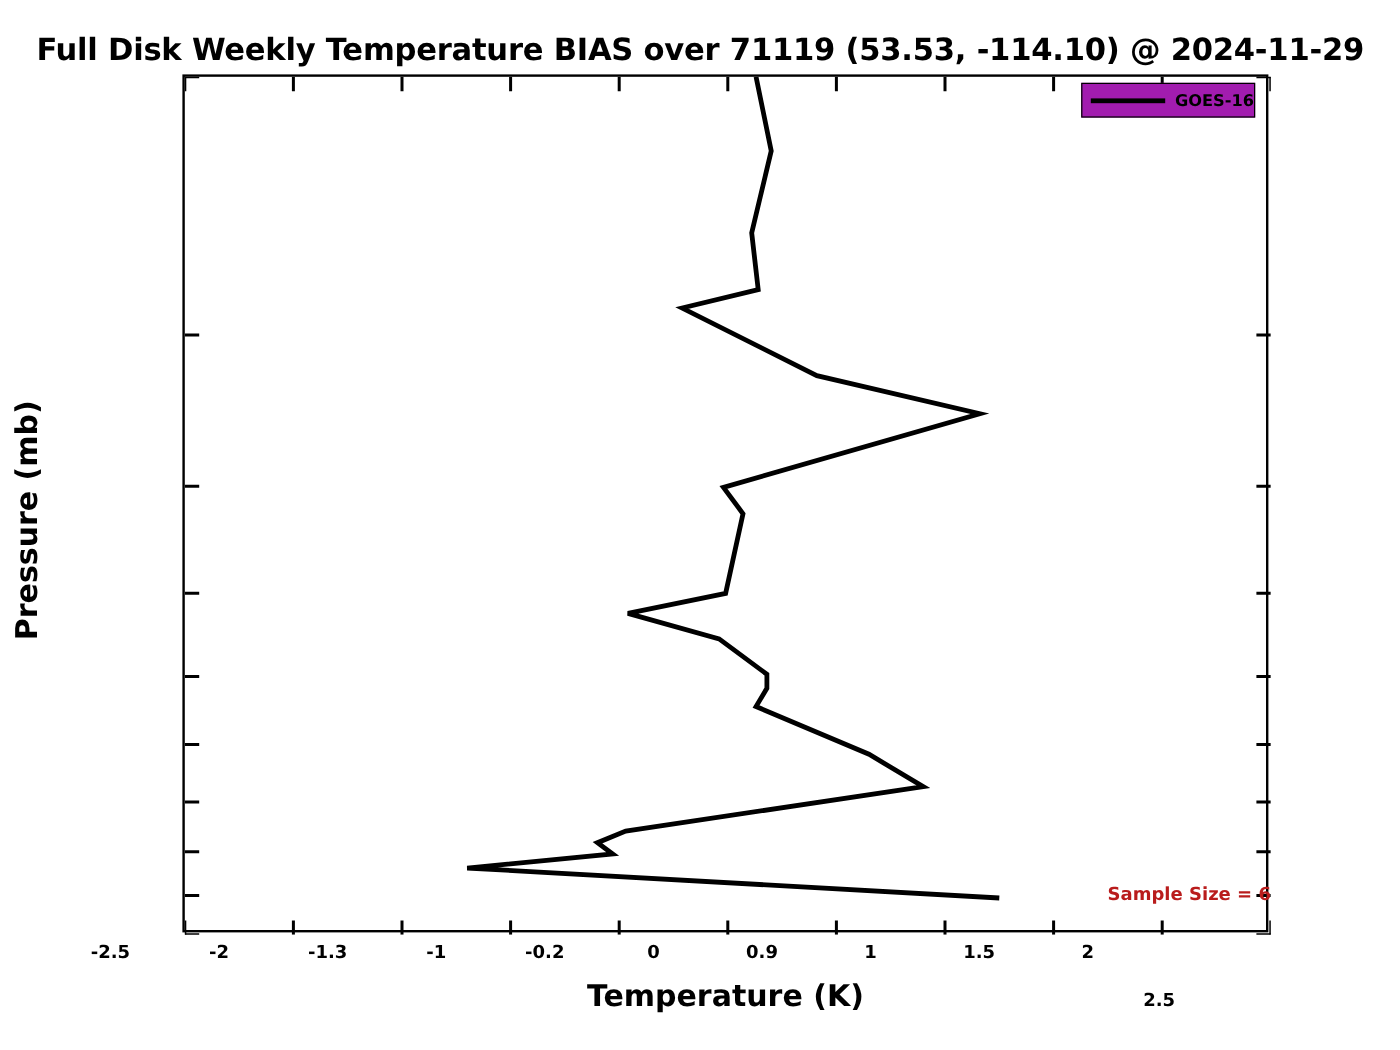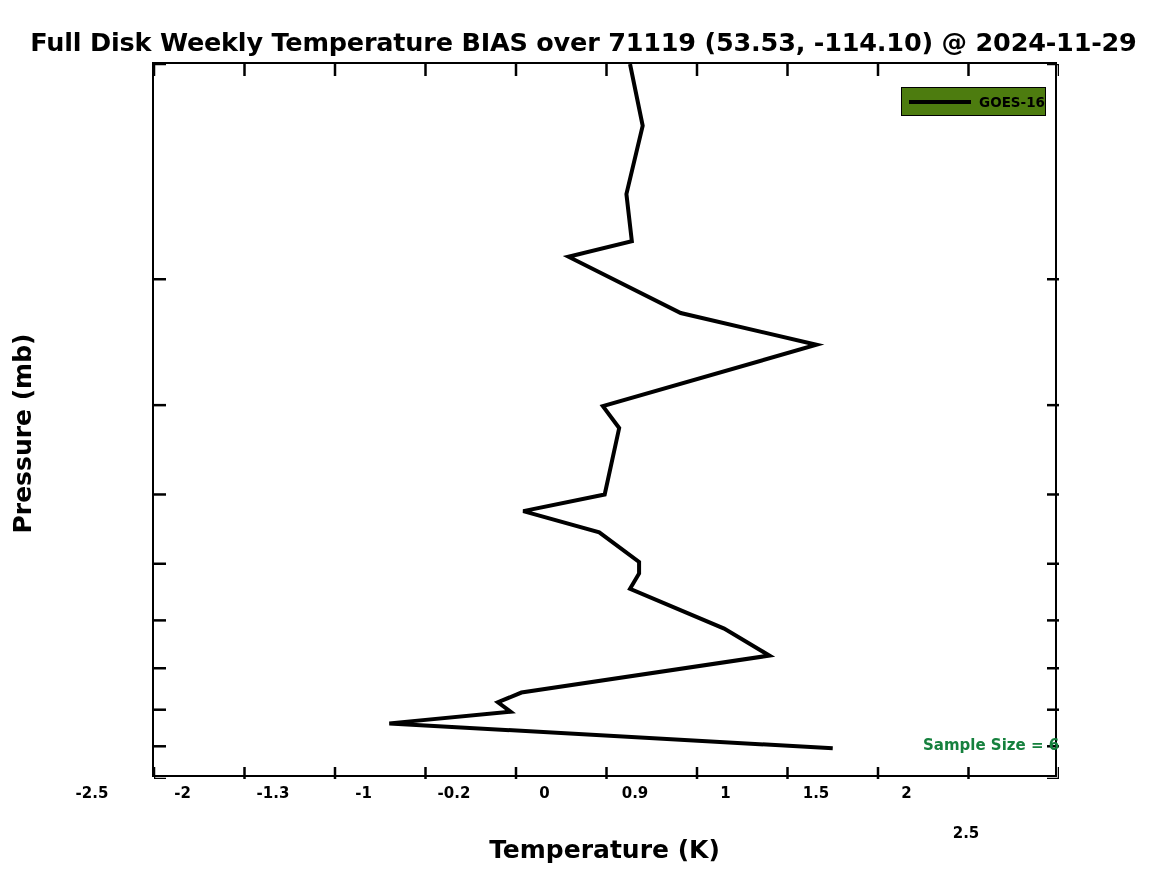--- a/index.html
+++ b/index.html
@@ -63,43 +63,42 @@
   }
   #xaxis-label {
     position: absolute;
     left: 152px;
     width: 905px;
     top: 815px;
     text-align: center;
     font-size: 25px;
     font-weight: bold;
     color: #000000;
-    margin-top: 20px;
   }
   #yaxis-label {
     position: absolute;
     left: 0px;
     top: 419px;
     width: 300px;
     margin-left: -128px;
     text-align: center;
     font-size: 25px;
     font-weight: bold;
     color: #000000;
     transform: rotate(-90deg);
     transform-origin: center center;
   }
   #legend-box {
     position: absolute;
     left: 901px;
-    top: 87px;
+    top: 69px;
     width: 145px;
     height: 29px;
     border: 1.5px solid #000000;
-    background: #4d7c0f;
+    background: #a21caf;
     display: flex;
     align-items: center;
     box-sizing: border-box;
   }
   #legend-swatch {
     width: 72px;
     height: 0;
     border-top: 4px solid #000000;
     margin-left: 7px;
     margin-right: 8px;
@@ -109,21 +108,21 @@
     font-weight: bold;
     color: #000000;
     white-space: nowrap;
   }
   #sample-size {
     position: absolute;
     left: 923px;
     top: 736px;
     font-size: 15px;
     font-weight: bold;
-    color: #15803d;
+    color: #b91c1c;
     white-space: nowrap;
   }
 </style>
 </head>
 <body>
 
 <div id="figure">
 
   <div id="chart-title">Full Disk Weekly Temperature BIAS over 71119 (53.53, -114.10) @ 2024-11-29</div>
 

